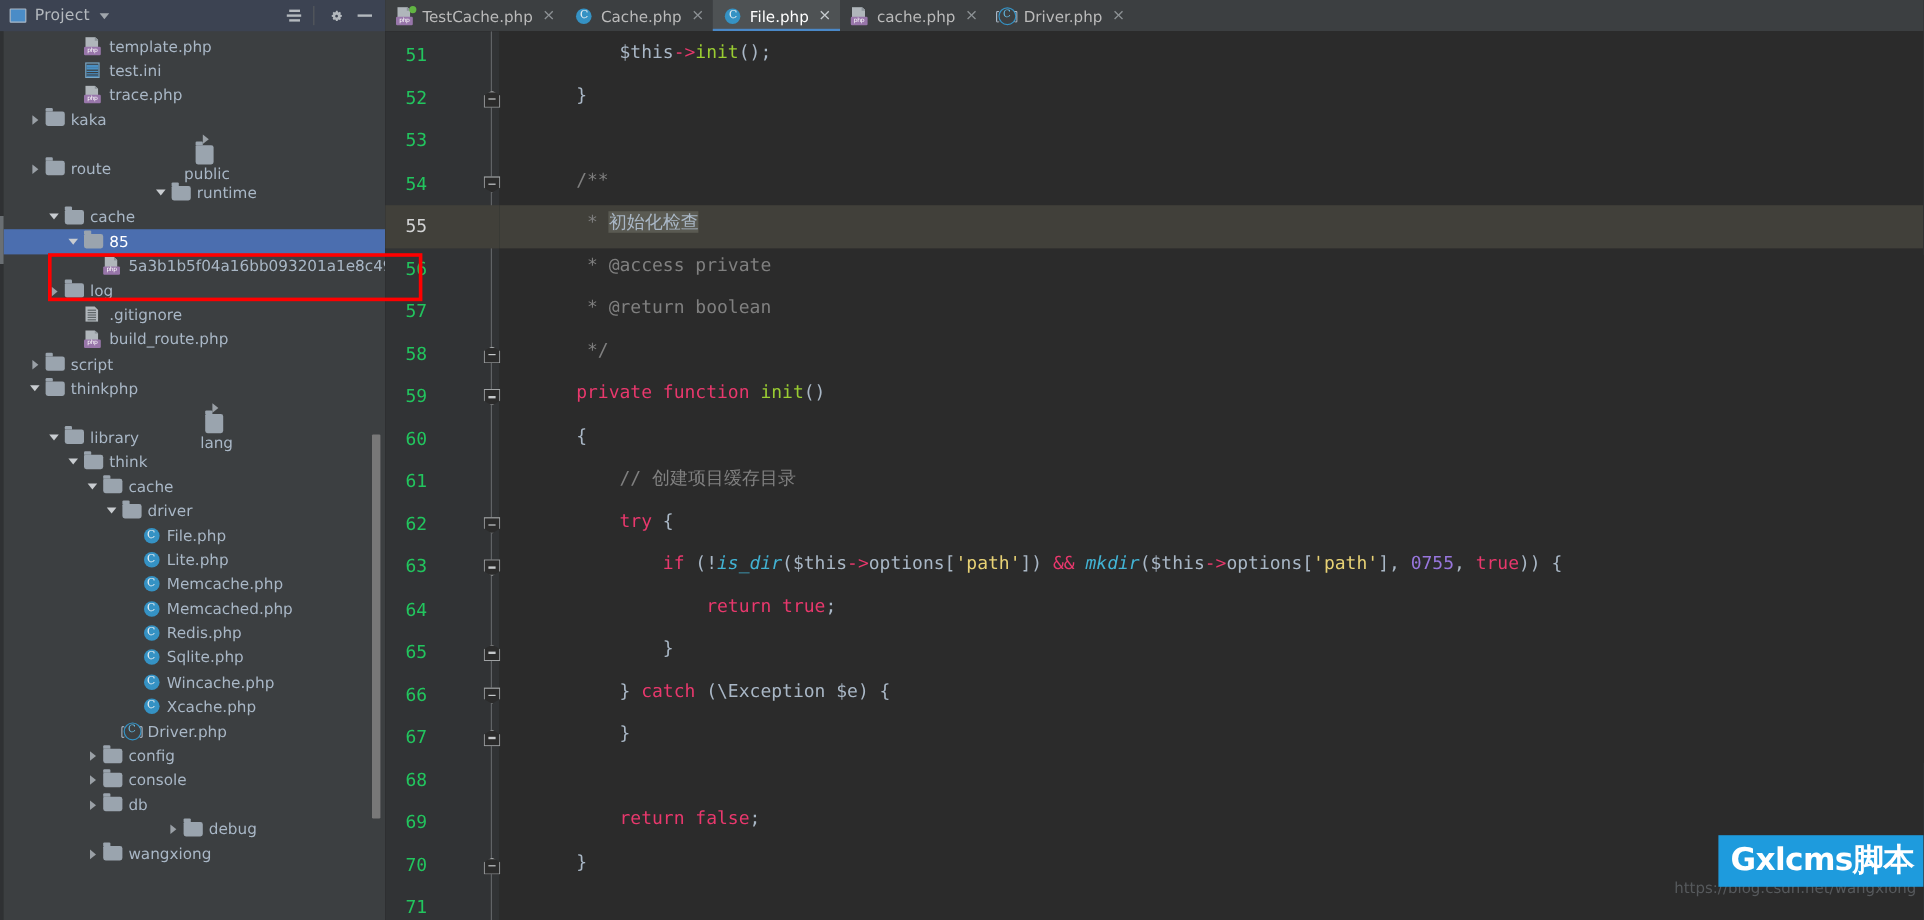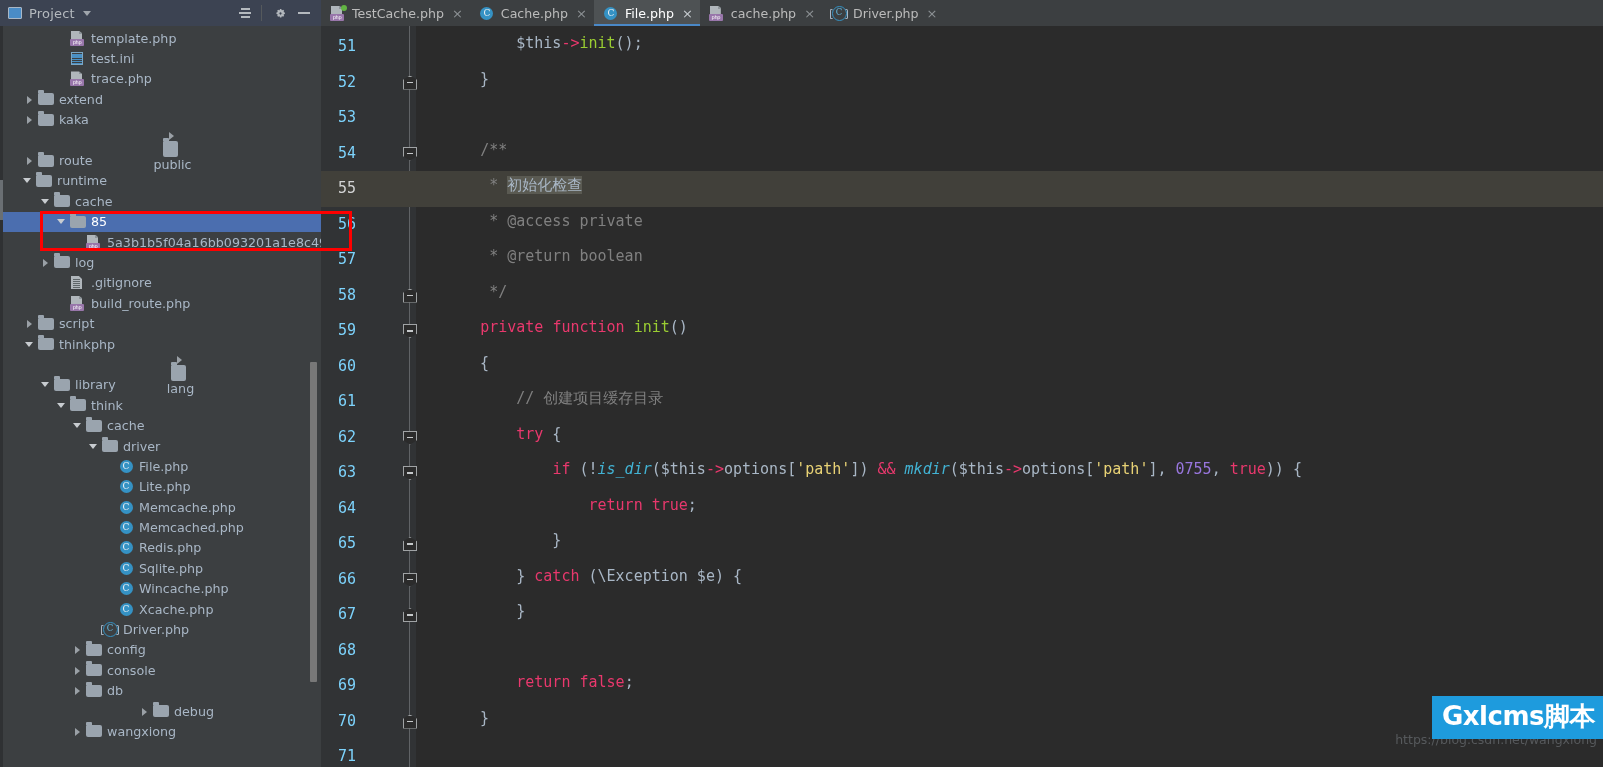--- a/index.html
+++ b/index.html
@@ -69,21 +69,21 @@
   .tabbar{height:26px;background:#3c3f41;display:flex;align-items:stretch;flex:0 0 26px;overflow:hidden;}
   .tab{display:flex;align-items:center;padding:0 7px 0 9px;position:relative;font-size:12.6px;color:#bbbbbb;white-space:nowrap;}
   .tab.active{background:#4e5254;color:#ffffff;}
   .tab.active:after{content:"";position:absolute;left:0;right:0;bottom:0;height:2.5px;background:#4a88c7;}
   .tab .ic{margin-right:6px;}
   .tab .x{margin-left:8px;color:#8c9194;font-size:13px;line-height:1;}
   .tab.active .x{color:#c6cbcf;}
 
   .codewrap{flex:1;display:flex;position:relative;overflow:hidden;background:#2b2b2b;}
   .gutter{width:95px;flex:0 0 95px;background:#313335;position:relative;}
-  .gutter .ln{position:absolute;right:60px;font-family:"DejaVu Sans Mono","Liberation Mono",monospace;font-size:15px;color:#7dd3fc;text-align:right;width:40px;}
+  .gutter .ln{position:absolute;right:60px;font-family:"DejaVu Sans Mono","Liberation Mono",monospace;font-size:15px;color:#22c55e;text-align:right;width:40px;}
   .gutter .ln.cur{color:#d2d3d4;}
   .gutter .hl{position:absolute;left:0;right:0;background:#41403a;}
   .foldline{position:absolute;left:88px;top:0;width:1px;background:#606366;}
   .fold{position:absolute;left:82px;width:14px;height:14px;}
   .fold .sh{position:absolute;left:0;top:0;width:14px;height:14px;}
   .fold .sh:before{content:"";position:absolute;left:0.5px;top:0.5px;width:12px;height:12px;box-sizing:border-box;border:1px solid #9b9e a0;}
   .fold.up .sh{clip-path:polygon(50% 0,100% 30%,100% 100%,0 100%,0 30%);border:1px solid #a0a3a5;box-sizing:border-box;background:#2b2b2b;}
   .fold.dn .sh{clip-path:polygon(0 0,100% 0,100% 70%,50% 100%,0 70%);border:1px solid #a0a3a5;box-sizing:border-box;background:#2b2b2b;}
   .fold .bar{position:absolute;left:4px;top:6.2px;width:6px;height:1.4px;background:#c5c8ca;}
 
@@ -162,38 +162,33 @@
           <div class="arrow"></div>
           <div class="ic php">
             <div class="sheet"></div>
             <div class="tag">php</div>
           </div>
           <span class="lbl">trace.php</span>
         </div>
         <div class="row" style="padding-left: 24px;">
           <div class="arrow r"></div>
           <div class="ic folder"></div>
-          <span class="lbl">extend</span>
+          <span class="lbl">kaka</span>
+        </div>
+        <div class="row" style="padding-left: 24px; flex-direction: column;">
+          <div class="arrow r"></div>
+          <div class="ic folder"></div>
+          <span class="lbl">public</span>
         </div>
         <div class="row" style="padding-left: 24px;">
           <div class="arrow r"></div>
           <div class="ic folder"></div>
-          <span class="lbl">kaka</span>
-        </div>
-        <div class="row" style="padding-left: 24px; flex-direction: column;">
-          <div class="arrow r"></div>
-          <div class="ic folder"></div>
-          <span class="lbl">public</span>
-        </div>
-        <div class="row" style="padding-left: 24px;">
-          <div class="arrow r"></div>
-          <div class="ic folder"></div>
           <span class="lbl">route</span>
         </div>
-        <div class="row" style="padding-left: 22px;">
+        <div class="row" style="padding-left: 22px; justify-content: center;">
           <div class="arrow d"></div>
           <div class="ic folder"></div>
           <span class="lbl">runtime</span>
         </div>
         <div class="row" style="padding-left: 40px;">
           <div class="arrow d"></div>
           <div class="ic folder"></div>
           <span class="lbl">cache</span>
         </div>
         <div class="row sel" style="padding-left: 56px;">

